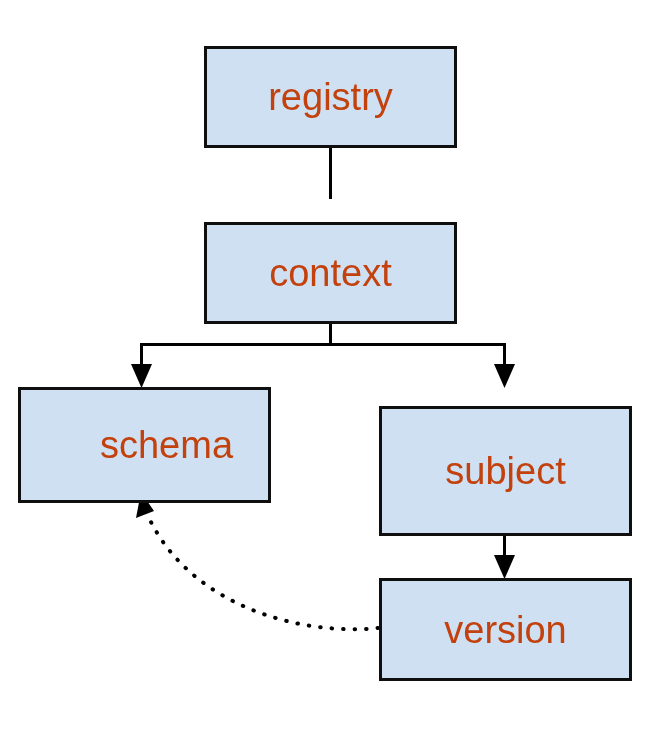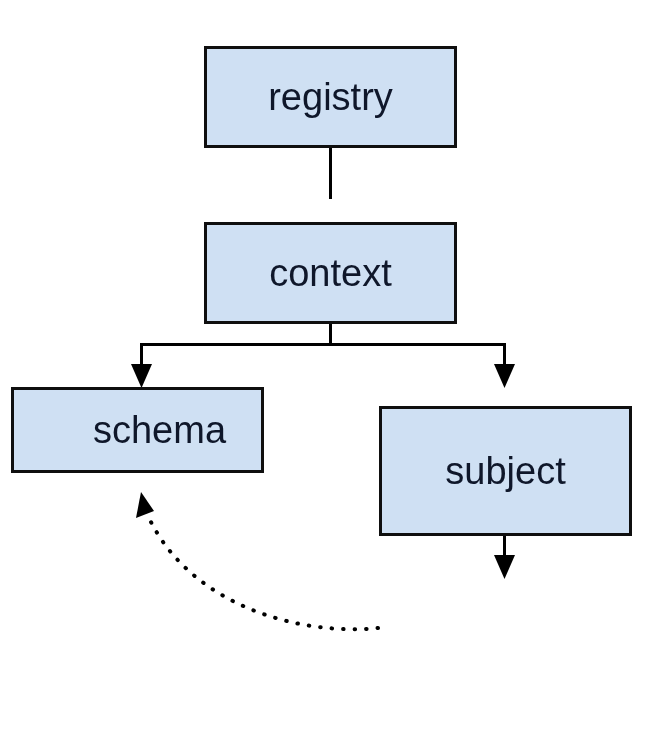--- a/index.html
+++ b/index.html
@@ -34,29 +34,29 @@
     border: 3px solid #0f0f0f;
     display: flex;
     align-items: center;
     justify-content: center;
     z-index: 2;
   }
   .node-label {
     font-family: "Liberation Sans", sans-serif;
     font-size: 38px;
     line-height: 1;
-    color: #0f172a;
+    color: #c2410c;
     letter-spacing: 0px;
     white-space: nowrap;
     user-select: none;
   }
   
   #node-registry { left: 204px; top: 46px;  width: 253px; height: 102px; }
   #node-context  { left: 204px; top: 198px; width: 253px; height: 102px; margin-top: 24px; }
-  #node-schema   { left: 11px;  top: 387px; width: 253px; height: 86px; padding-left: 44px; }
+  #node-schema   { left: 18px;  top: 387px; width: 253px; height: 116px; padding-left: 44px; }
   #node-subject  { left: 379px; top: 406px; width: 253px; height: 130px; text-align: center; }
   #node-version  { left: 379px; top: 578px; width: 253px; height: 103px; }
 </style>
 </head>
 <body>
 
 <div id="diagram-canvas">
 
   <svg id="diagram-svg" viewBox="0 0 669 745" xmlns="http://www.w3.org/2000/svg">
 
@@ -88,14 +88,17 @@
   </div>
 
   <div class="node" id="node-schema">
     <span class="node-label">schema</span>
   </div>
 
   <div class="node" id="node-subject">
     <span class="node-label">subject</span>
   </div>
 
+  <div class="node" id="node-version">
+    <span class="node-label">version</span>
+  </div>
 
 </div>
 
 </body></html>

